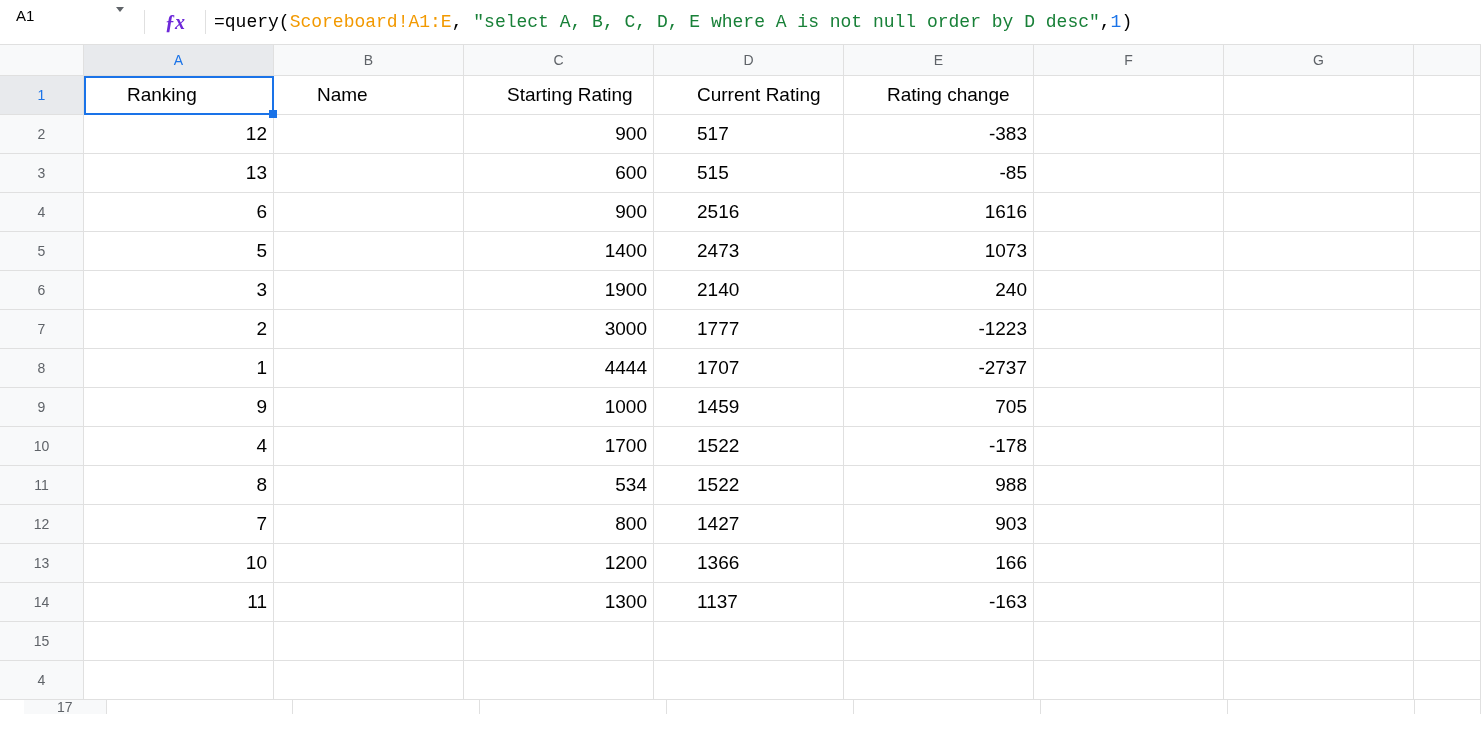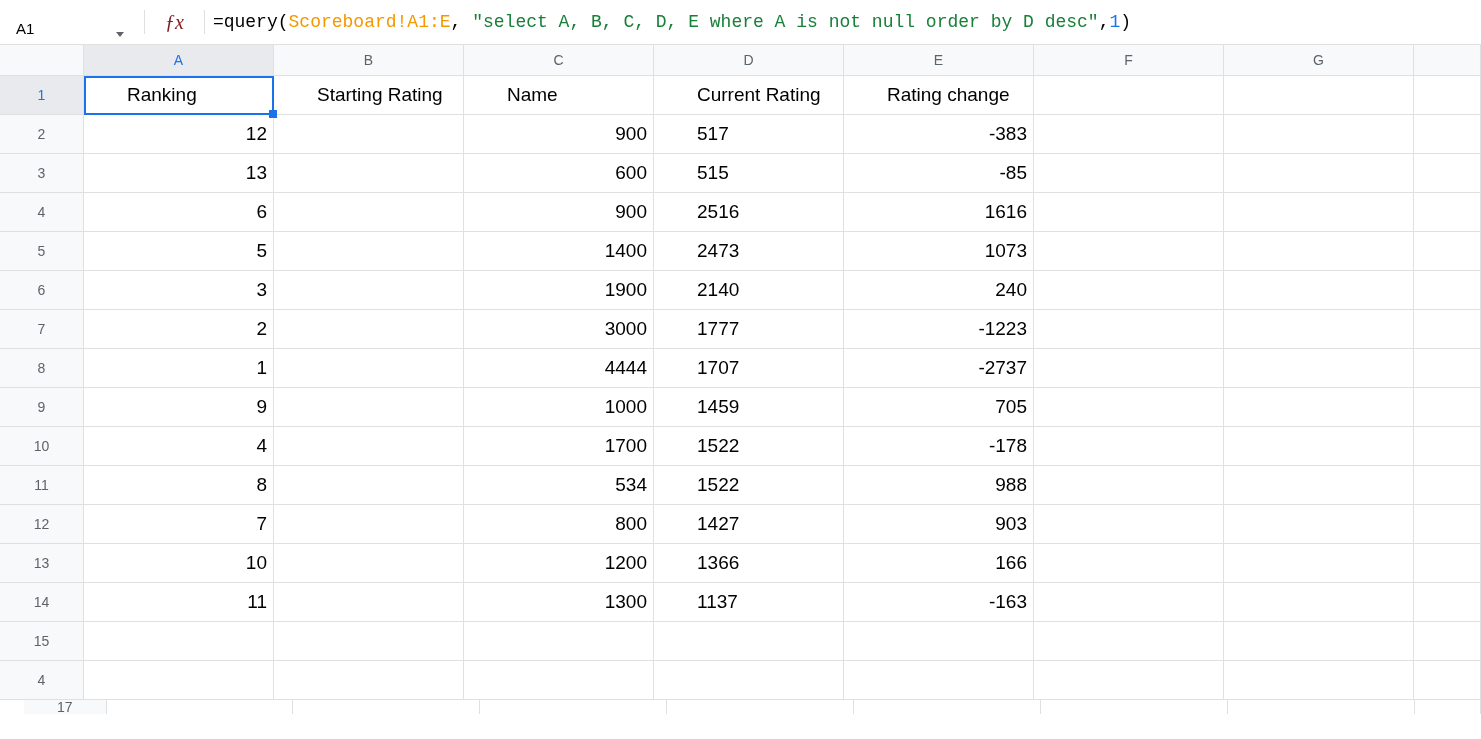--- a/index.html
+++ b/index.html
@@ -20,21 +20,21 @@
       padding: 0 8px;
     }
     .name-box {
       width: 128px;
       height: 30px;
       border: none;
       font-size: 14px;
       padding: 0 8px;
       color: #000;
       display: flex;
-      align-items: flex-end;
+      align-items: flex-start;
       justify-content: space-between;
       gap: 14px;
     }
     .name-box-text {
       font-size: 15px;
     }
     .dropdown-arrow {
       width: 0;
       height: 0;
       border-left: 4px solid transparent;
@@ -45,23 +45,23 @@
     .divider {
       width: 1px;
       height: 24px;
       background: #e0e0e0;
       margin: 0 8px;
     }
     .fx-label {
       font-style: italic;
       font-family: 'Times New Roman', serif;
       font-size: 20px;
-      color: #7f1d1d;
+      color: #6d28d9;
       margin: 0 12px;
-      font-weight: 400;
+      font-weight: 700;
     }
     .formula-input {
       flex: 1;
       font-family: 'Courier New', monospace;
       font-size: 18px;
       color: #000;
       white-space: pre;
     }
     .formula-input .fn {
       color: #000;
@@ -203,22 +203,22 @@
     <div class="col-header col-d">D</div>
     <div class="col-header col-e">E</div>
     <div class="col-header col-f">F</div>
     <div class="col-header col-g">G</div>
     <div class="col-header col-h"></div>
   </div>
 
   <div class="row">
     <div class="row-header selected">1</div>
     <div class="cell col-a left selected">Ranking</div>
+    <div class="cell col-b left">Name</div>
     <div class="cell col-c left">Starting Rating</div>
-    <div class="cell col-b left">Name</div>
     <div class="cell col-d left">Current Rating</div>
     <div class="cell col-e left">Rating change</div>
     <div class="cell col-f"></div>
     <div class="cell col-g"></div>
     <div class="cell col-h"></div>
   </div>
 
   <div class="row">
     <div class="row-header">2</div>
     <div class="cell col-a right">12</div>

